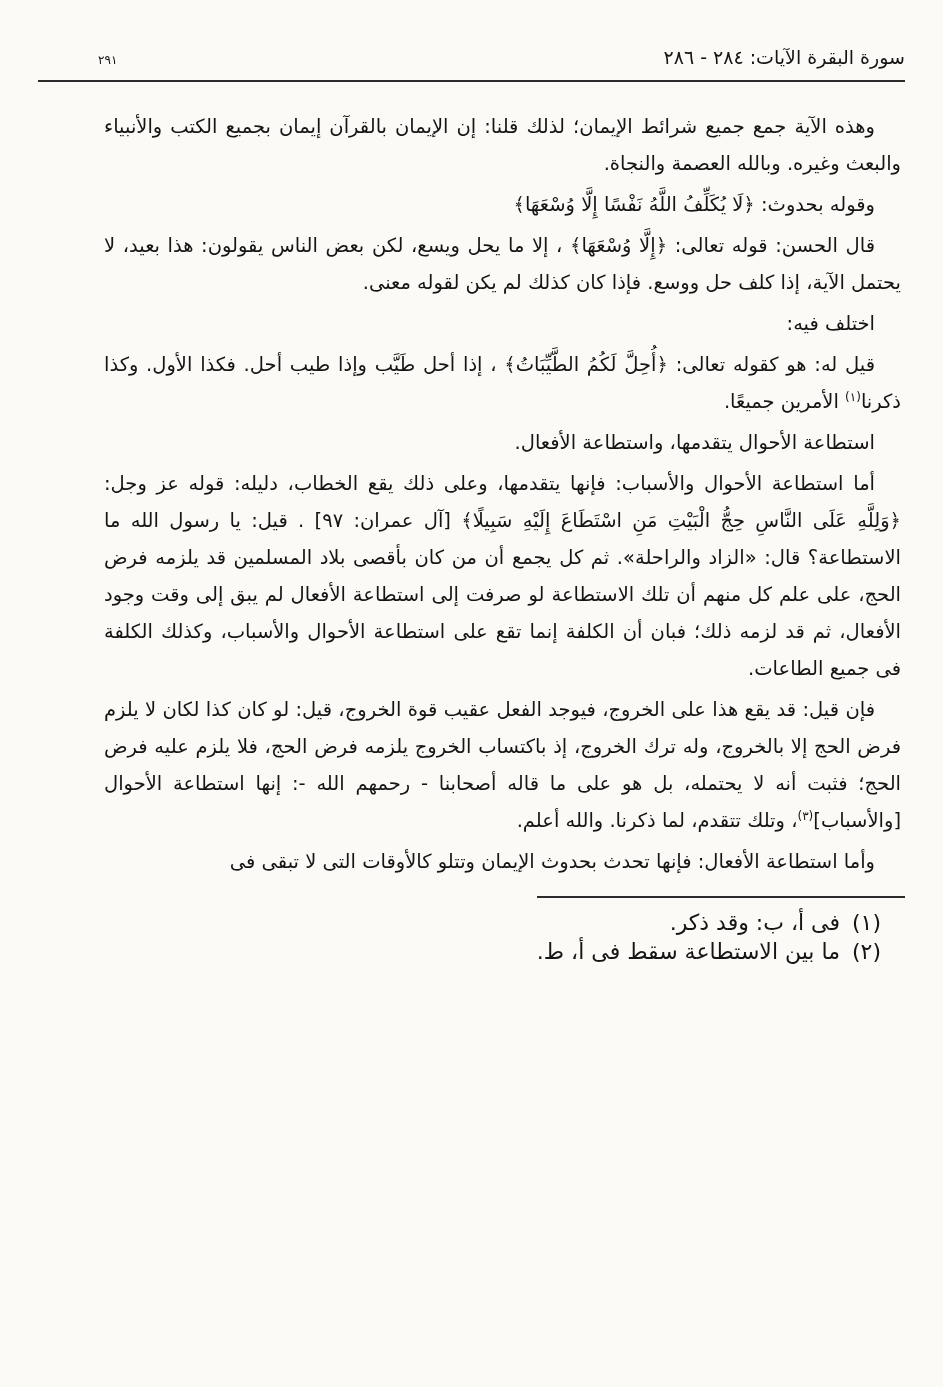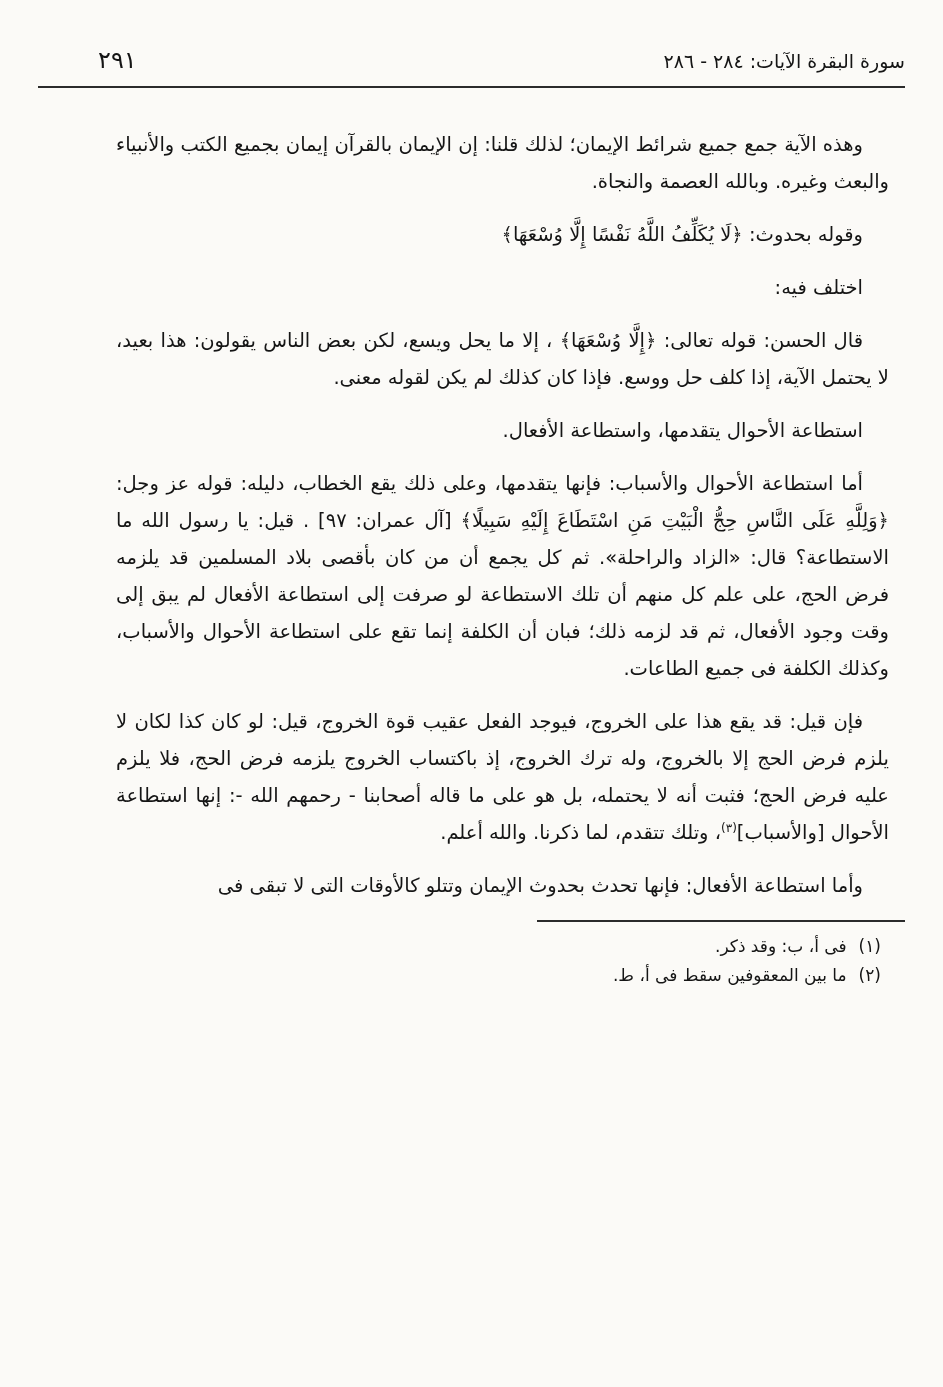--- a/index.html
+++ b/index.html
@@ -16,79 +16,80 @@
   .header{
     direction:rtl;
     display:flex;
     justify-content:space-between;
     align-items:baseline;
     font-size:19px;
     padding:0 0 12px 60px;
     border-bottom:2px solid #2b2b2b;
   }
   .header .section-title{letter-spacing:0;text-align:center;}
-  .header .page-number{font-size:24px;text-align:right;}
+  .header .page-number{font-size:12px;text-align:right;}
   .body-text{
     direction:rtl;
     padding:22px 0 0 62px;
     font-size:19.5px;
     line-height:37px;
     text-align:justify;
   }
   .para{
-    margin:16px;
+    margin:4px;
     text-indent:26px;
   }
   .para sup{
     font-size:12px;
     line-height:0;
   }
   .footnotes{
     direction:rtl;
     margin-top:16px;
   }
   .fn-rule{
     width:368px;
     border-top:2px solid #2b2b2b;
     margin:0 0 10px auto; 
   }
   .fn-list{
-    font-size:17px;
+    font-size:22px;
     line-height:29px;
     padding-right:24px;
   }
   .fn-item{white-space:nowrap;}
   .fn-marker{margin-left:12px;}
 </style>
 </head>
 <body>
 
 <div class="page">
 
   <div class="header">
     <span class="section-title">سورة البقرة الآيات: ٢٨٤ - ٢٨٦</span>
     <span class="page-number">٢٩١</span>
   </div>
 
   <div class="body-text">
     <p class="para">وهذه الآية جمع جميع شرائط الإيمان؛ لذلك قلنا: إن الإيمان بالقرآن إيمان بجميع الكتب والأنبياء والبعث وغيره. وبالله العصمة والنجاة.</p>
     <p class="para">وقوله بحدوث: ﴿لَا يُكَلِّفُ اللَّهُ نَفْسًا إِلَّا وُسْعَهَا﴾</p>
+    <p class="para">قال الحسن: قوله تعالى: ﴿إِلَّا وُسْعَهَا﴾ ، إلا ما يحل ويسع، لكن بعض الناس يقولون: هذا بعيد، لا يحتمل الآية، إذا كلف حل ووسع. فإذا كان كذلك لم يكن لقوله معنى.</p>
     <p class="para">اختلف فيه:</p>
-    <p class="para">قال الحسن: قوله تعالى: ﴿إِلَّا وُسْعَهَا﴾ ، إلا ما يحل ويسع، لكن بعض الناس يقولون: هذا بعيد، لا يحتمل الآية، إذا كلف حل ووسع. فإذا كان كذلك لم يكن لقوله معنى.</p>
+    <p class="para">قيل له: هو كقوله تعالى: ﴿أُحِلَّ لَكُمُ الطَّيِّبَاتُ﴾ ، إذا أحل طَيَّب وإذا طيب أحل. فكذا الأول. وكذا ذكرنا<sup>(١)</sup> الأمرين جميعًا.</p>
     <p class="para">استطاعة الأحوال يتقدمها، واستطاعة الأفعال.</p>
     <p class="para">أما استطاعة الأحوال والأسباب: فإنها يتقدمها، وعلى ذلك يقع الخطاب، دليله: قوله عز وجل: ﴿وَلِلَّهِ عَلَى النَّاسِ حِجُّ الْبَيْتِ مَنِ اسْتَطَاعَ إِلَيْهِ سَبِيلًا﴾ [آل عمران: ٩٧] . قيل: يا رسول الله ما الاستطاعة؟ قال: «الزاد والراحلة». ثم كل يجمع أن من كان بأقصى بلاد المسلمين قد يلزمه فرض الحج، على علم كل منهم أن تلك الاستطاعة لو صرفت إلى استطاعة الأفعال لم يبق إلى وقت وجود الأفعال، ثم قد لزمه ذلك؛ فبان أن الكلفة إنما تقع على استطاعة الأحوال والأسباب، وكذلك الكلفة فى جميع الطاعات.</p>
     <p class="para">فإن قيل: قد يقع هذا على الخروج، فيوجد الفعل عقيب قوة الخروج، قيل: لو كان كذا لكان لا يلزم فرض الحج إلا بالخروج، وله ترك الخروج، إذ باكتساب الخروج يلزمه فرض الحج، فلا يلزم عليه فرض الحج؛ فثبت أنه لا يحتمله، بل هو على ما قاله أصحابنا - رحمهم الله -: إنها استطاعة الأحوال [والأسباب]<sup>(٣)</sup>، وتلك تتقدم، لما ذكرنا. والله أعلم.</p>
     <p class="para">وأما استطاعة الأفعال: فإنها تحدث بحدوث الإيمان وتتلو كالأوقات التى لا تبقى فى</p>
   </div>
 
   <div class="footnotes">
     <div class="fn-rule"></div>
     <div class="fn-list">
       <div class="fn-item">
         <span class="fn-marker">(١)</span><span>فى أ، ب: وقد ذكر.</span>
       </div>
       <div class="fn-item">
-        <span class="fn-marker">(٢)</span><span>ما بين المعقوفين سقط فى أ، ط.</span>
+        <span class="fn-marker">(٢)</span><span>ما بين الاستطاعة سقط فى أ، ط.</span>
       </div>
     </div>
   </div>
 
 </div>
 
 </body></html>

